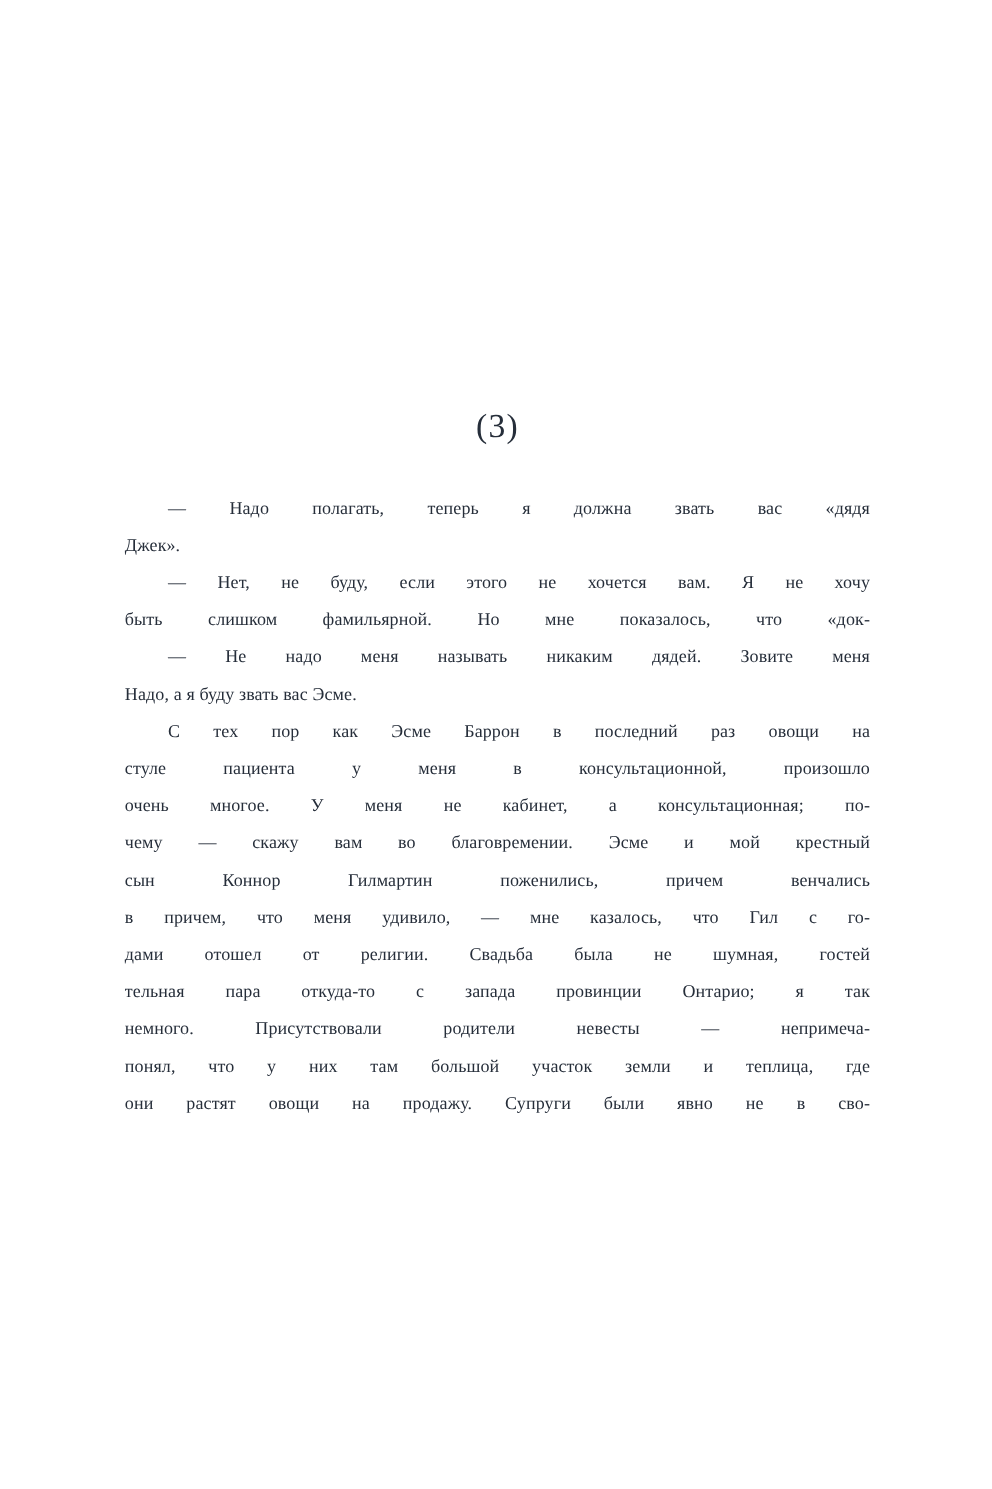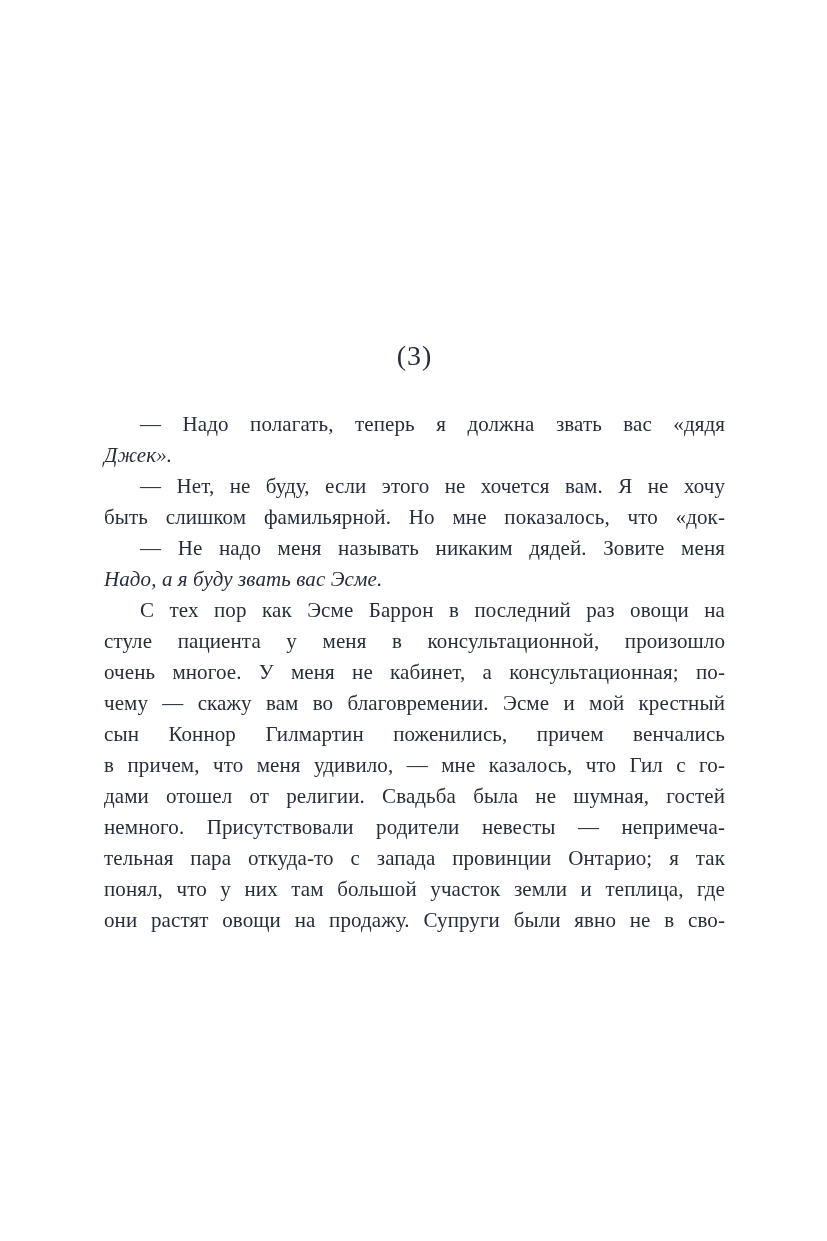--- a/index.html
+++ b/index.html
@@ -33,32 +33,31 @@
     left: 104px;
     width: 621px;
   }
   .paragraph {
     margin: 0;
     padding: 0;
   }
   .text-line {
     height: 31px;
     line-height: 31px;
-    font-size: 21px;
+    font-size: 15px;
     white-space: normal;
     letter-spacing: 0.1px;
   }
   .text-line.justify {
     text-align: justify;
     text-align-last: justify;
   }
   .text-line.left {
     text-align: left;
     text-align-last: left;
-    font-style: italic;
   }
   .text-line.indent {
     text-indent: 36px;
   }
 </style>
 </head>
 <body>
 
 <div class="sheet">
   <div class="section-heading">(3)</div>
@@ -76,19 +75,19 @@
         <div class="text-line left">Надо, а я буду звать вас Эсме.</div>
       </div>
       <div class="paragraph">
         <div class="text-line justify indent">С тех пор как Эсме Баррон в последний раз овощи на</div>
         <div class="text-line justify">стуле пациента у меня в консультационной, произошло</div>
         <div class="text-line justify">очень многое. У меня не кабинет, а консультационная; по-</div>
         <div class="text-line justify">чему — скажу вам во благовремении. Эсме и мой крестный</div>
         <div class="text-line justify">сын Коннор Гилмартин поженились, причем венчались</div>
         <div class="text-line justify">в причем, что меня удивило, — мне казалось, что Гил с го-</div>
         <div class="text-line justify">дами отошел от религии. Свадьба была не шумная, гостей</div>
+        <div class="text-line justify">тельная пара откуда-то с запада провинции Онтарио; я так</div>
         <div class="text-line justify">немного. Присутствовали родители невесты — непримеча-</div>
-        <div class="text-line justify">тельная пара откуда-то с запада провинции Онтарио; я так</div>
         <div class="text-line justify">понял, что у них там большой участок земли и теплица, где</div>
         <div class="text-line justify">они растят овощи на продажу. Супруги были явно не в сво-</div>
       </div>
     </div>
 </div>
 
 </body></html>

